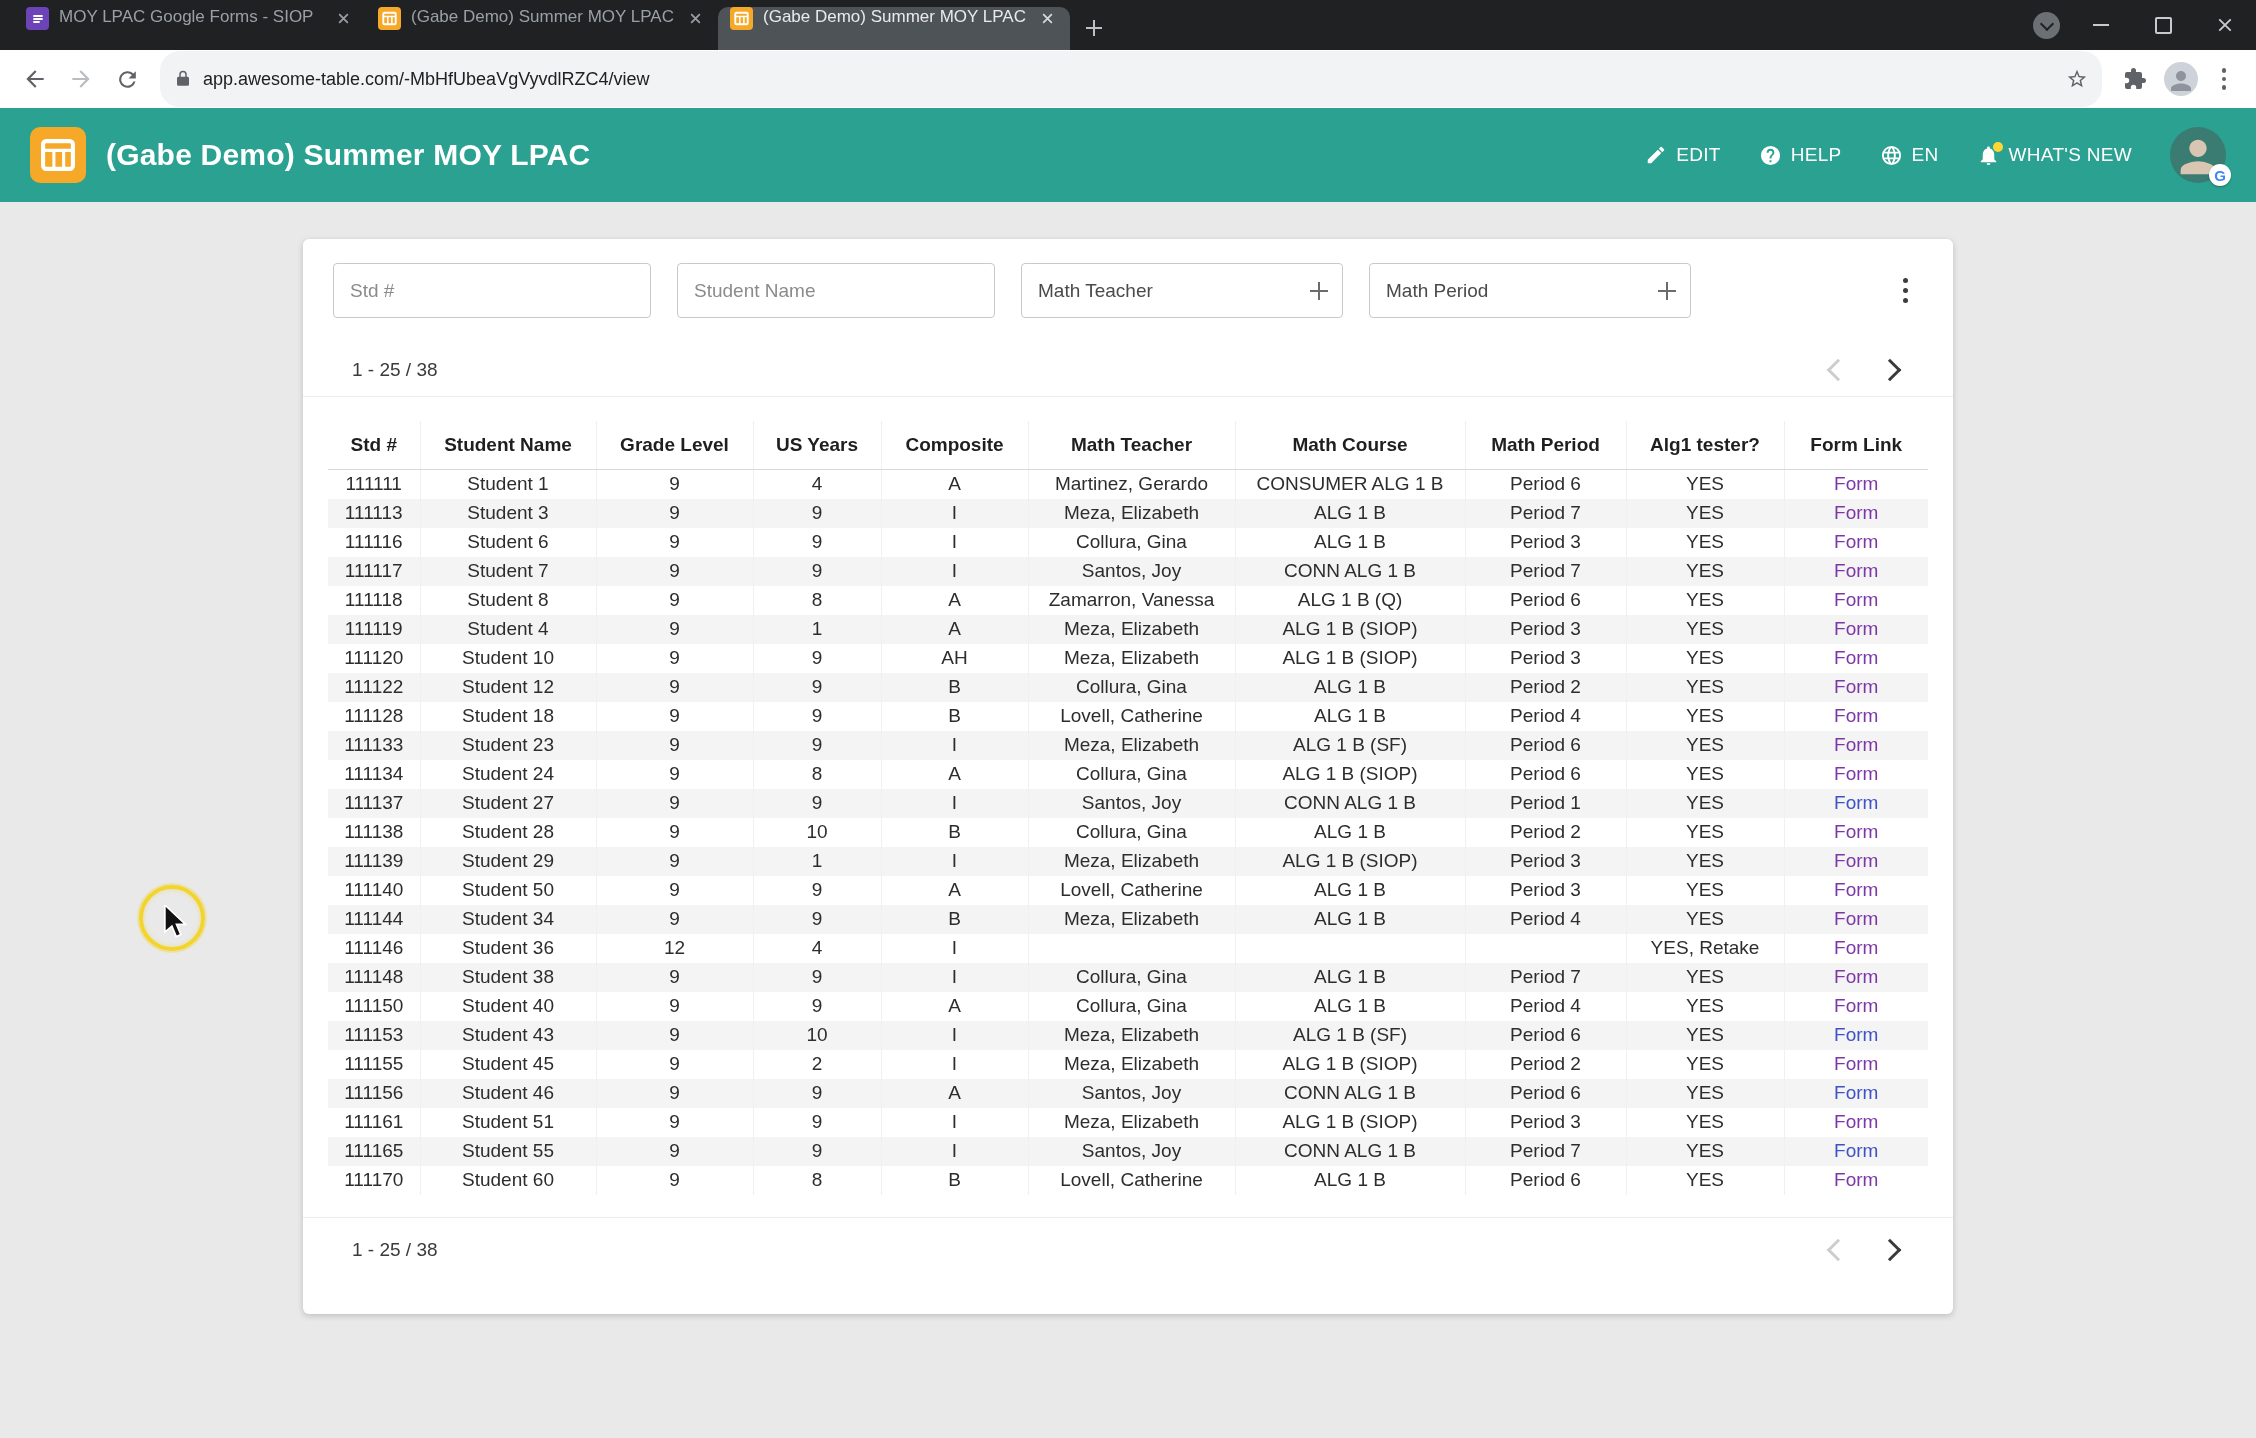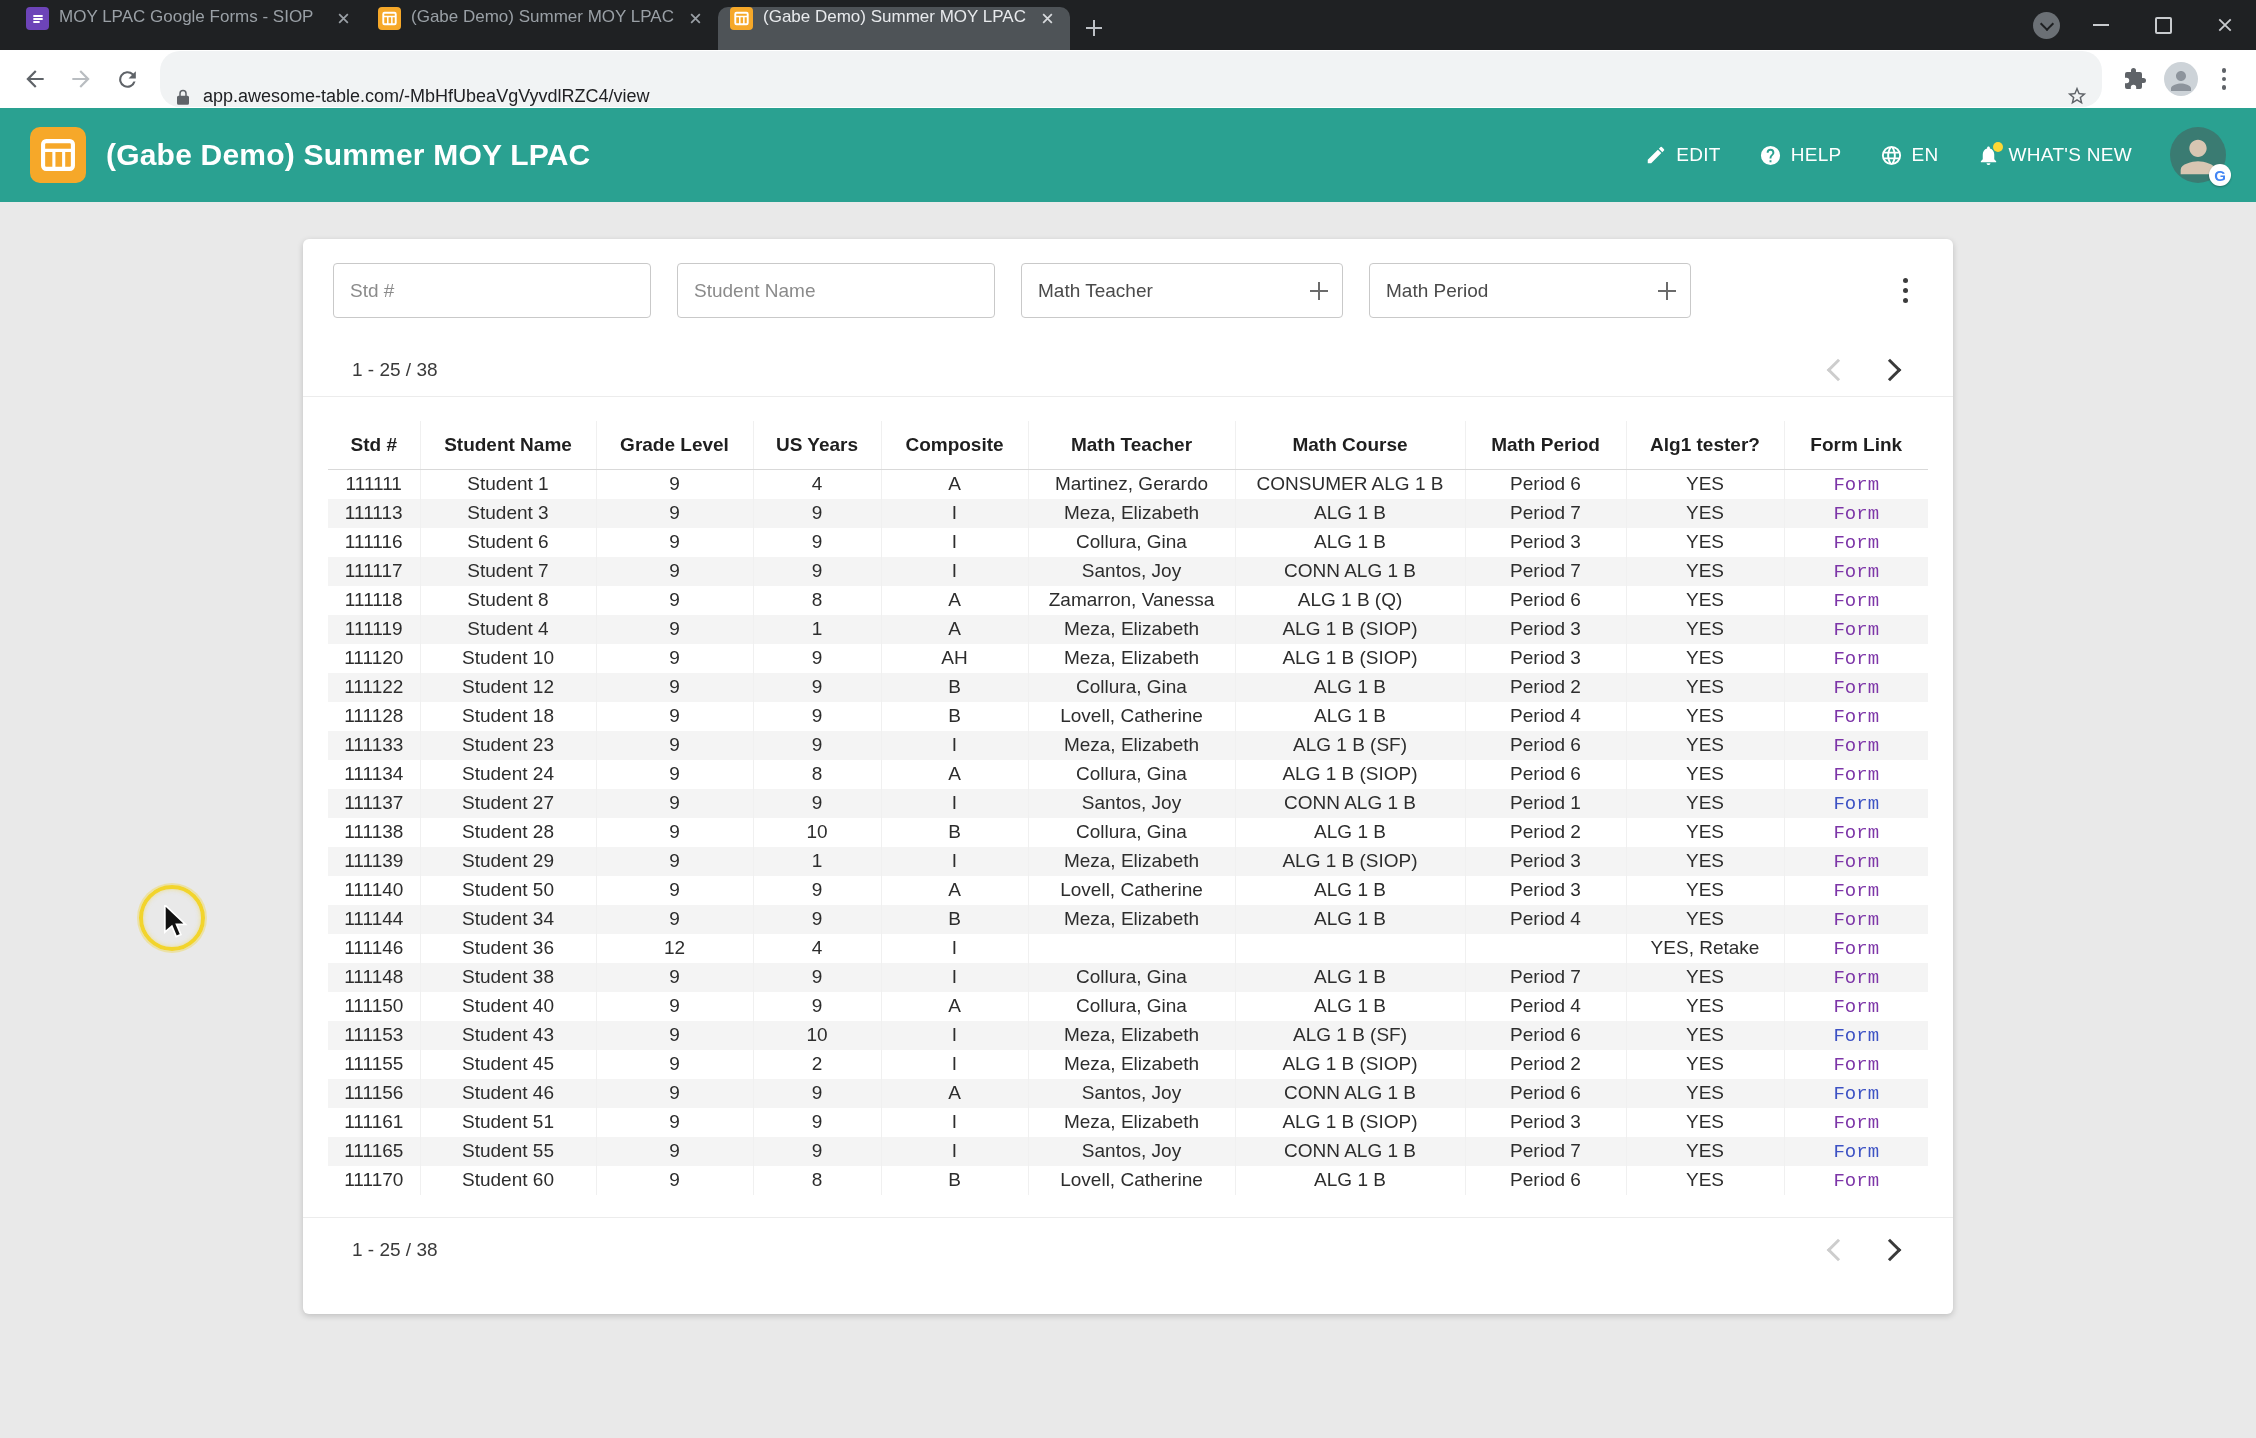--- a/index.html
+++ b/index.html
@@ -30,21 +30,21 @@
   
   .at-fav{width:23px;height:23px;border-radius:4px;background:#f6a829;display:flex;
           align-items:center;justify-content:center;flex:none;}
   .forms-fav{width:23px;height:23px;border-radius:4px;background:#6d44b8;display:flex;
              align-items:center;justify-content:center;flex:none;}
 
   
   .navbar{height:58px;background:#ffffff;display:flex;align-items:center;padding:0 12px;}
   .nav-btn{width:46px;height:46px;border-radius:50%;display:flex;align-items:center;justify-content:center;flex:none;}
   .omnibox{flex:1;min-width:0;height:56px;background:#f1f3f4;border-radius:20px;display:flex;
-           align-items:flex-end;padding:0 14px;margin:0 10px;}
+           align-items:center;padding:0 14px;margin:0 10px;}
   .url{font-size:18px;color:#202124;margin-left:11px;flex:1;white-space:nowrap;overflow:hidden;}
   .avatar-sm{width:34px;height:34px;border-radius:50%;background:#cdd3d8;overflow:hidden;
              display:flex;align-items:flex-end;justify-content:center;flex:none;margin:0 6px;}
   .kebab{width:40px;height:40px;display:flex;flex-direction:column;align-items:center;
          justify-content:center;gap:4px;flex:none;}
   .kebab i{width:4.5px;height:4.5px;border-radius:50%;background:#5f6368;display:block;}
 
   
   .appheader{height:94px;background:var(--header-teal,#2aa191);display:flex;align-items:center;
              padding:0 30px;color:#fff;}
@@ -96,21 +96,21 @@
 
   
   .grid{width:1600px;margin:24px auto 0;border-collapse:collapse;table-layout:fixed;}
   .grid th{font-size:19px;font-weight:bold;color:#1f1f1f;height:46px;text-align:center;
            border-bottom:1px solid #d9d9d9;white-space:nowrap;overflow:hidden;}
   .grid td{font-size:19px;color:#2d2d2d;height:29px;text-align:center;padding:0 2px;
            white-space:nowrap;overflow:hidden;box-sizing:border-box;}
   .grid td,.grid th{border-right:1px solid #f0f0f0;}
   .grid td:last-child,.grid th:last-child{border-right:none;}
   .grid tbody tr:nth-child(even){background:var(--row-stripe,#f4f4f4);}
-  .form-link{color:var(--link-blue,#3d52c4);text-decoration:none;font-family:Liberation Mono, monospace;}
+  .form-link{color:var(--link-blue,#3d52c4);text-decoration:none;}
   .form-link.visited{color:var(--link-purple,#7d36a8);}
 
   
   .click-ring{position:absolute;left:139px;top:885px;width:58px;height:58px;border-radius:50%;
               border:4px solid var(--highlight-yellow,#f2d42c);
               box-shadow:0 0 0 2px rgba(242,212,44,.35), inset 0 0 4px rgba(242,212,44,.5);}
   .cursor{position:absolute;left:162px;top:905px;}
 </style>
 </head>
 <body>

